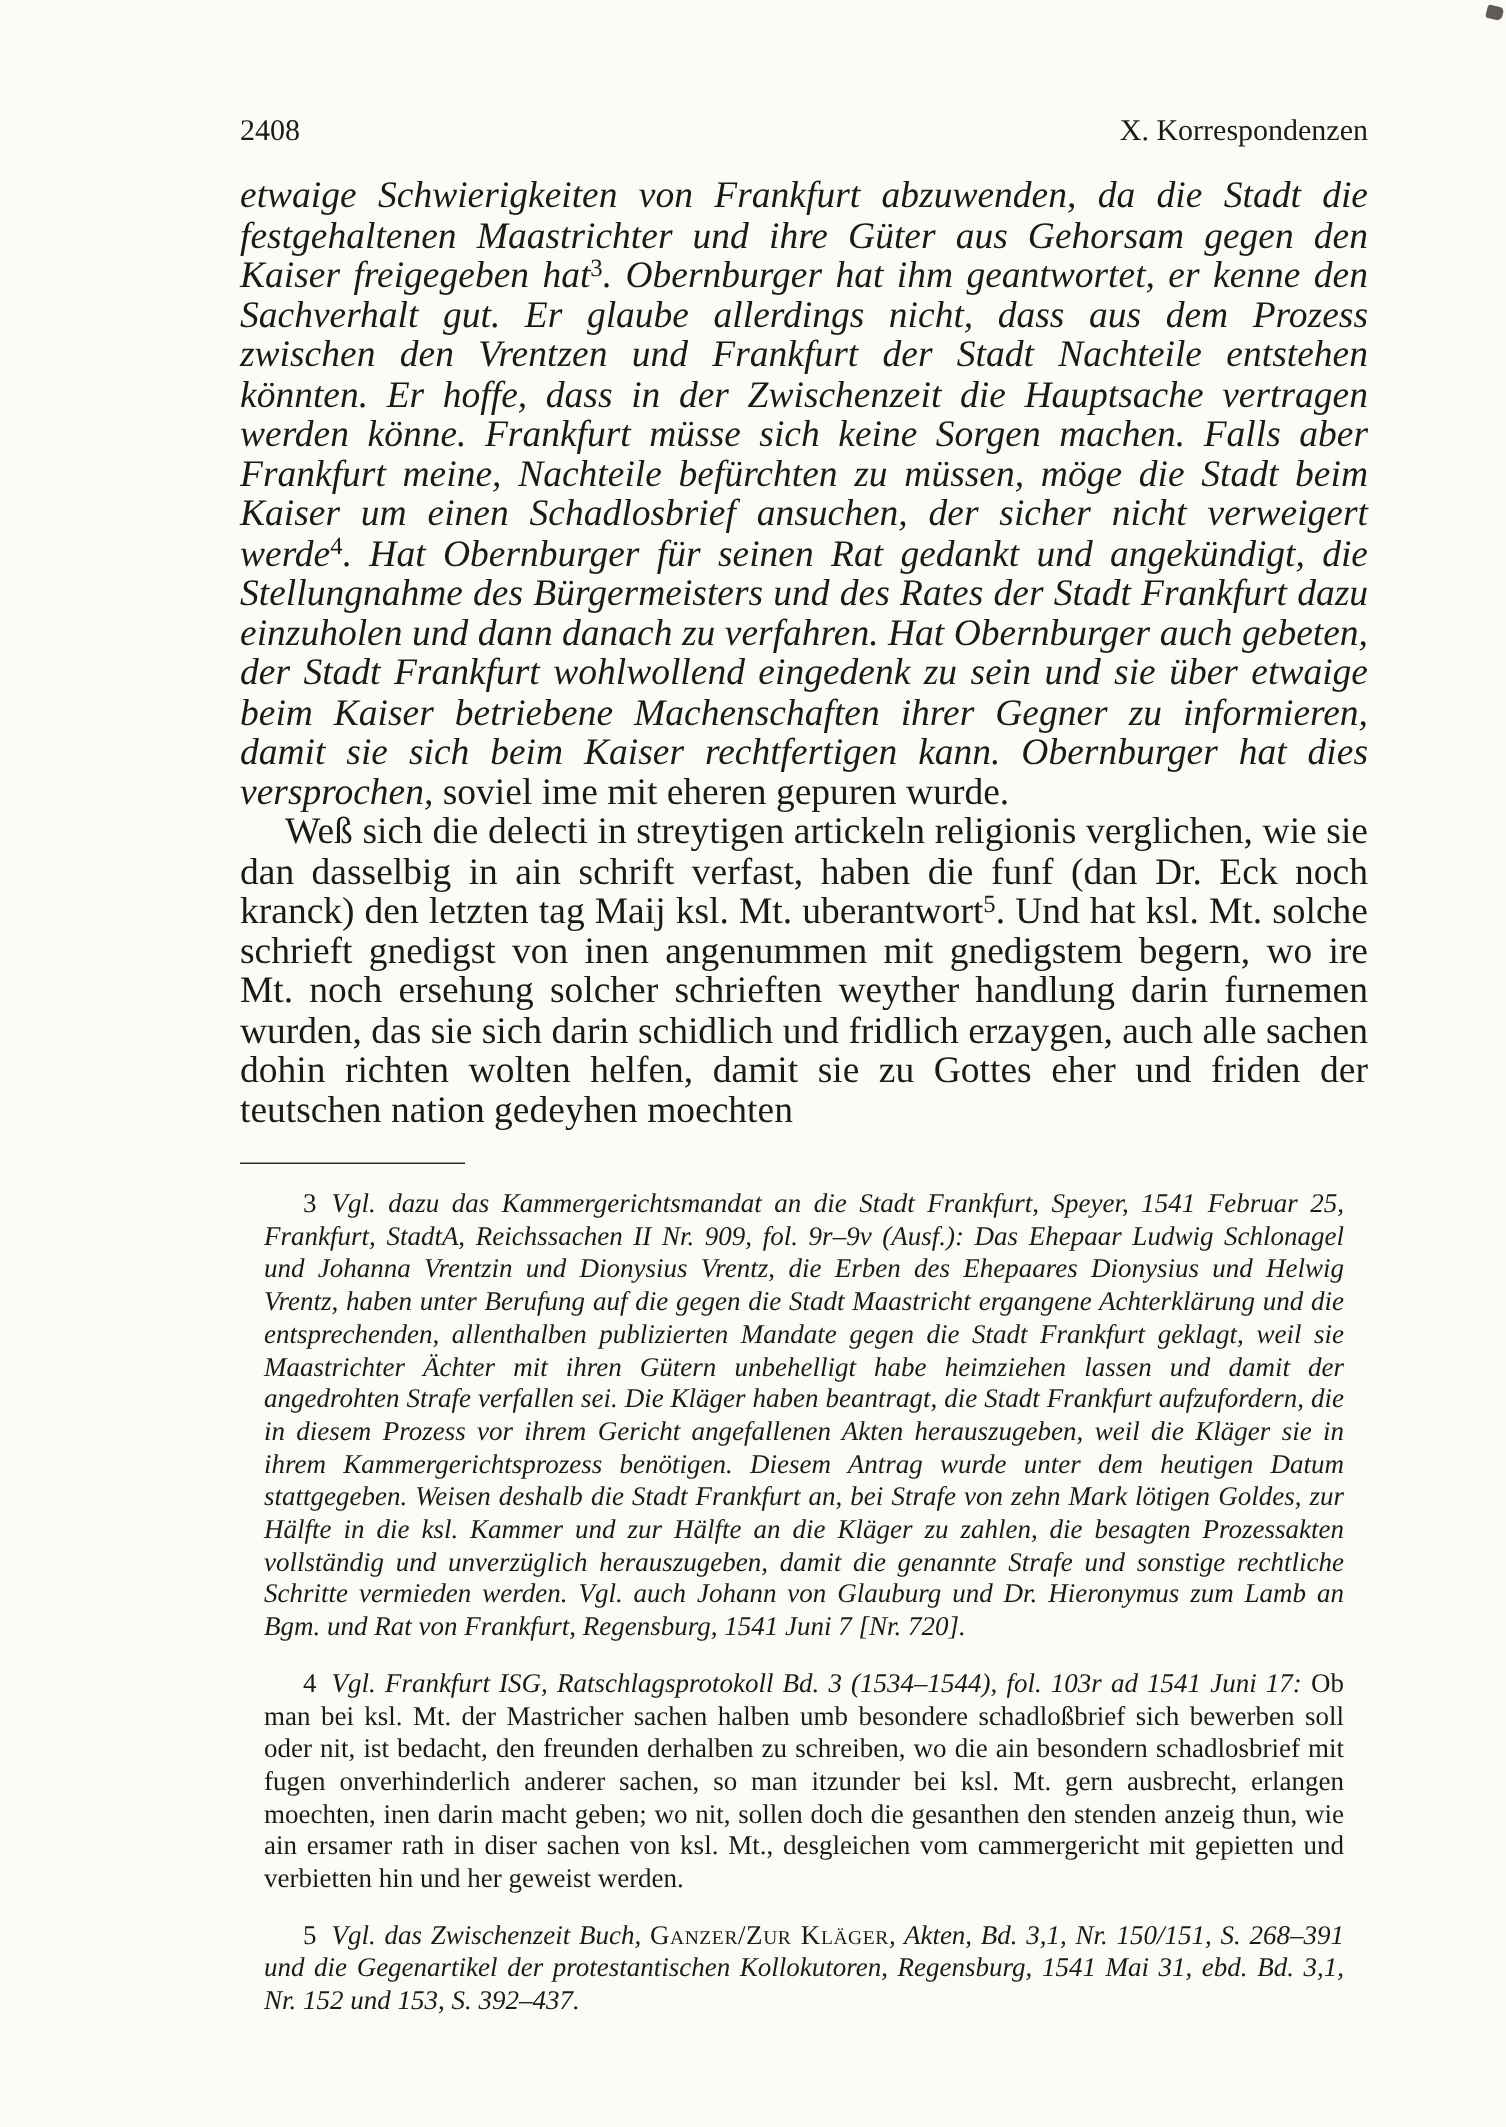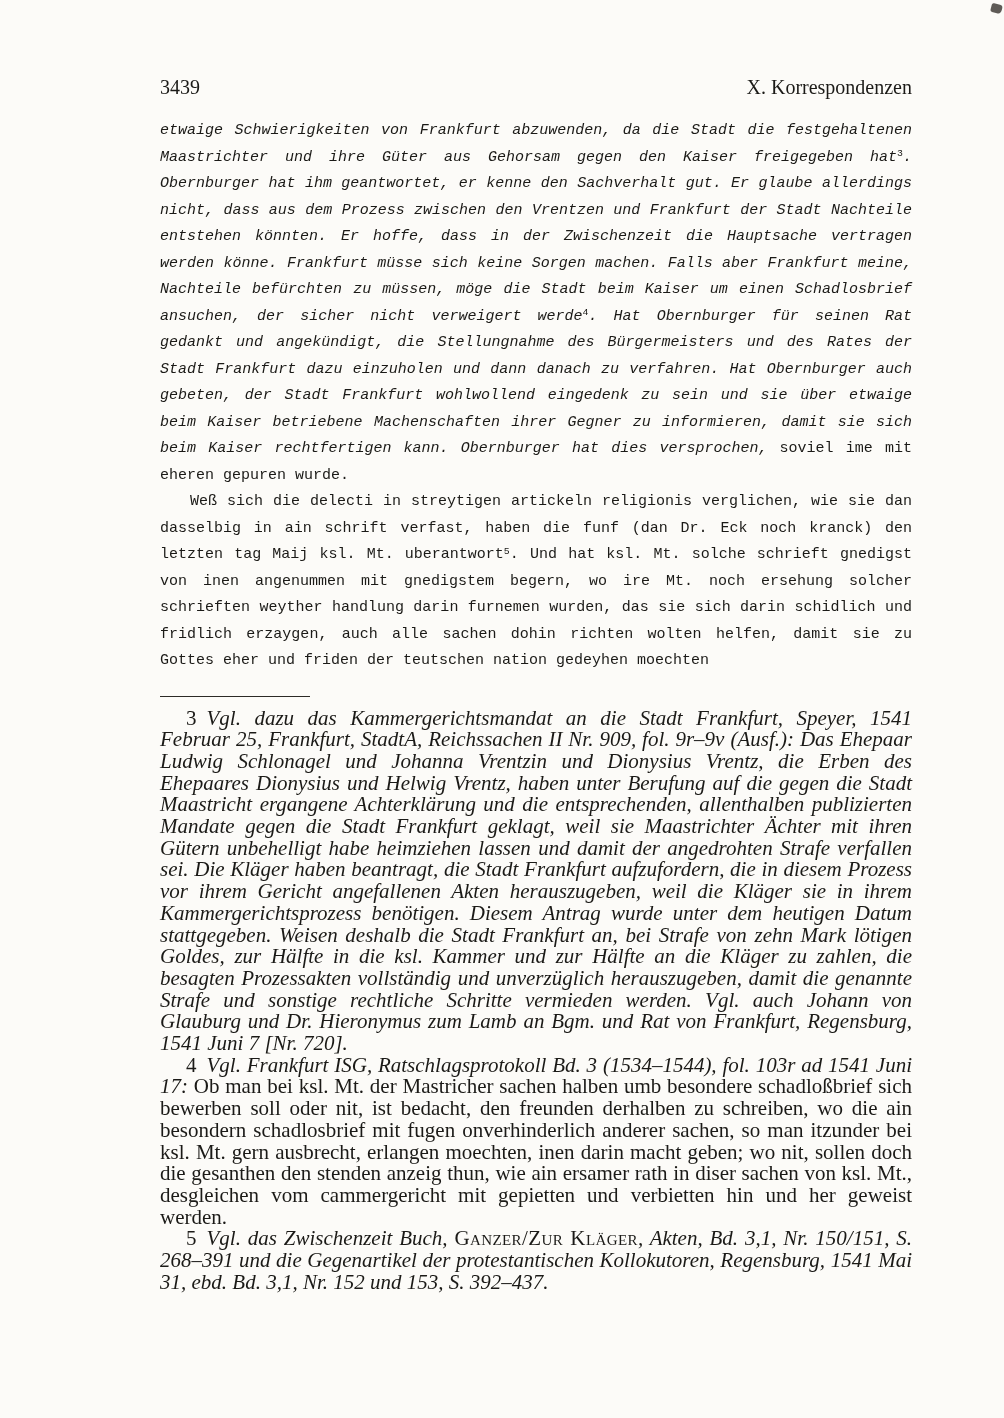--- a/index.html
+++ b/index.html
@@ -44,24 +44,23 @@
     position: absolute;
     left: 0;
     top: 0;
   }
   .pagehead .running {
     display: block;
     text-align: right;
   }
   .para {
     margin: 0;
-    font-size: 15px;
+    font-size: 25px;
     line-height: 26.5px;
     text-align: justify;
-    font-family: Liberation Mono, monospace;
   }
   .para.indent { text-indent: 30px; }
   .seg-italic { font-style: italic; }
   .seg-roman  { font-style: normal; }
   .seg-sup {
     font-style: normal;
     font-size: 0.66em;
     position: relative;
     top: -0.45em;
     line-height: 0;
@@ -72,41 +71,41 @@
     letter-spacing: 0.4px;
   }
   .fn-rule {
     width: 150px;
     height: 0;
     border-top: 1.5px solid #2c2a27;
     margin: 21px 0 11px 0;
   }
   .footnotes { }
   .fn {
-    margin: 0;
-    font-size: 21px;
+    margin: 16px;
+    font-size: 18px;
     line-height: 21.7px;
     text-align: justify;
     text-indent: 26px;
   }
   .fn .fn-num {
     font-style: normal;
     margin-right: 10px;
   }
 </style>
 </head>
 <body>
 
 <div class="page">
   <div class="corner-artifact"></div>
 
   <div class="content">
 
     <div class="pagehead">
-      <span class="pageno">3439</span>
+      <span class="pageno">2408</span>
       <span class="running">X. Korrespondenzen</span>
     </div>
 
     <p class="para"><span class="seg-italic">etwaige Schwierigkeiten von Frankfurt abzuwenden, da die Stadt die festgehaltenen Maastrichter und ihre Güter aus Gehorsam gegen den Kaiser freigegeben hat</span><span class="seg-sup">3</span><span class="seg-italic">. Obernburger hat ihm geantwortet, er kenne den Sachverhalt gut. Er glaube allerdings nicht, dass aus dem Prozess zwischen den Vrentzen und Frankfurt der Stadt Nachteile entstehen könnten. Er hoffe, dass in der Zwischenzeit die Hauptsache vertragen werden könne. Frankfurt müsse sich keine Sorgen machen. Falls aber Frankfurt meine, Nachteile befürchten zu müssen, möge die Stadt beim Kaiser um einen Schadlosbrief ansuchen, der sicher nicht verweigert werde</span><span class="seg-sup">4</span><span class="seg-italic">. Hat Obernburger für seinen Rat gedankt und angekündigt, die Stellungnahme des Bürgermeisters und des Rates der Stadt Frankfurt dazu einzuholen und dann danach zu verfahren. Hat Obernburger auch gebeten, der Stadt Frankfurt wohlwollend eingedenk zu sein und sie über etwaige beim Kaiser betriebene Machenschaften ihrer Gegner zu informieren, damit sie sich beim Kaiser rechtfertigen kann. Obernburger hat dies versprochen, </span><span class="seg-roman">soviel ime mit eheren gepuren wurde.</span></p>
 
     <p class="para indent"><span class="seg-roman">Weß sich die delecti in streytigen artickeln religionis verglichen, wie sie dan dasselbig in ain schrift verfast, haben die funf (dan Dr. Eck noch kranck) den letzten tag Maij ksl. Mt. uberantwort</span><span class="seg-sup">5</span><span class="seg-roman">. Und hat ksl. Mt. solche schrieft gnedigst von inen angenummen mit gnedigstem begern, wo ire Mt. noch ersehung solcher schrieften weyther handlung darin furnemen wurden, das sie sich darin schidlich und fridlich erzaygen, auch alle sachen dohin richten wolten helfen, damit sie zu Gottes eher und friden der teutschen nation gedeyhen moechten</span></p>
 
     <div class="fn-rule"></div>
 
     <section class="footnotes">

